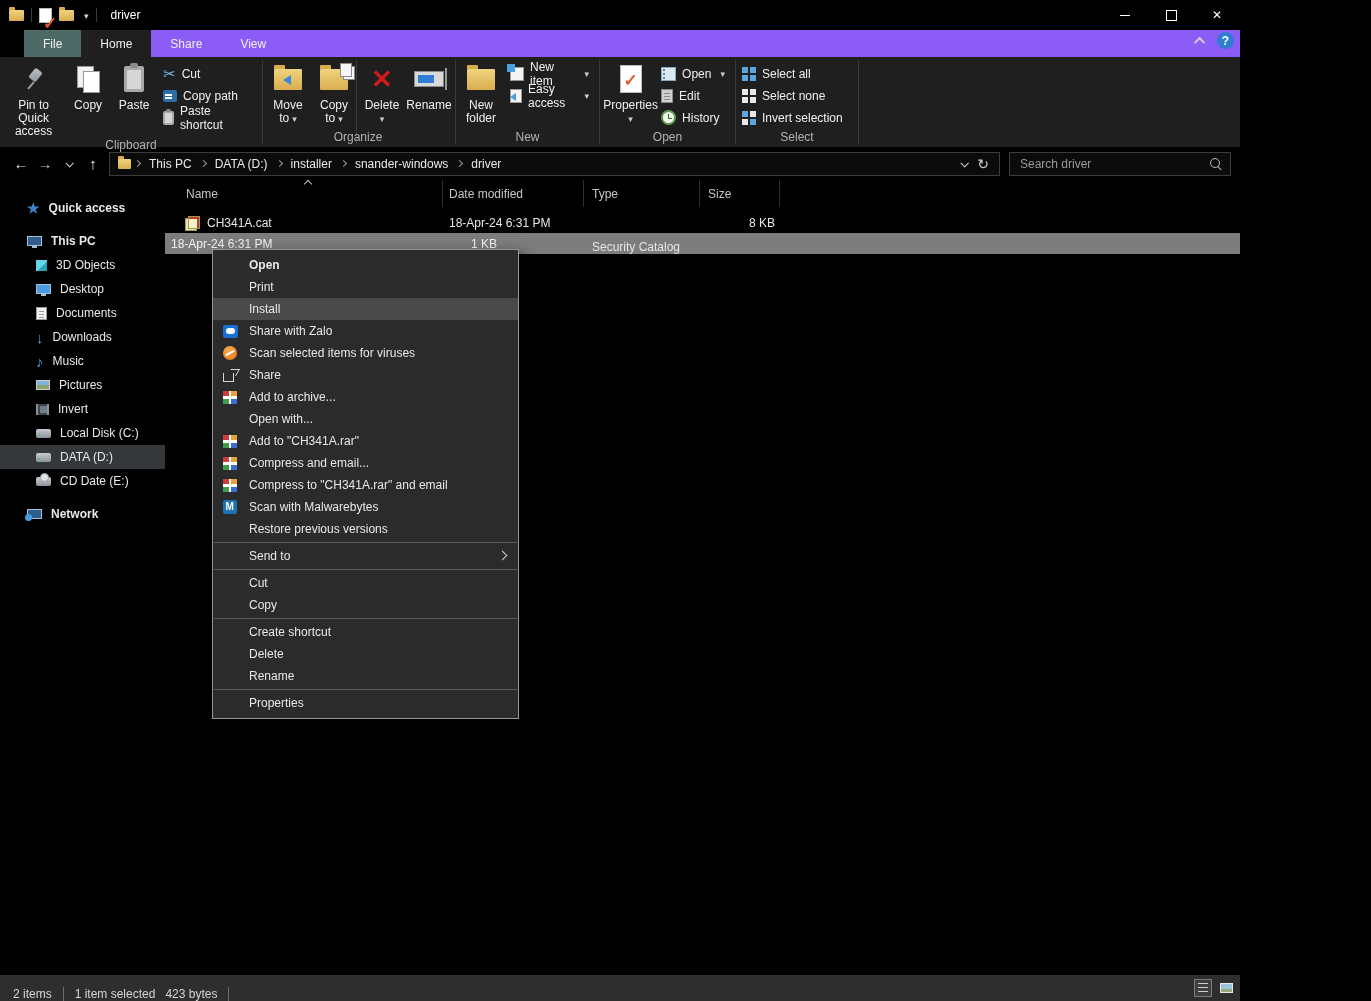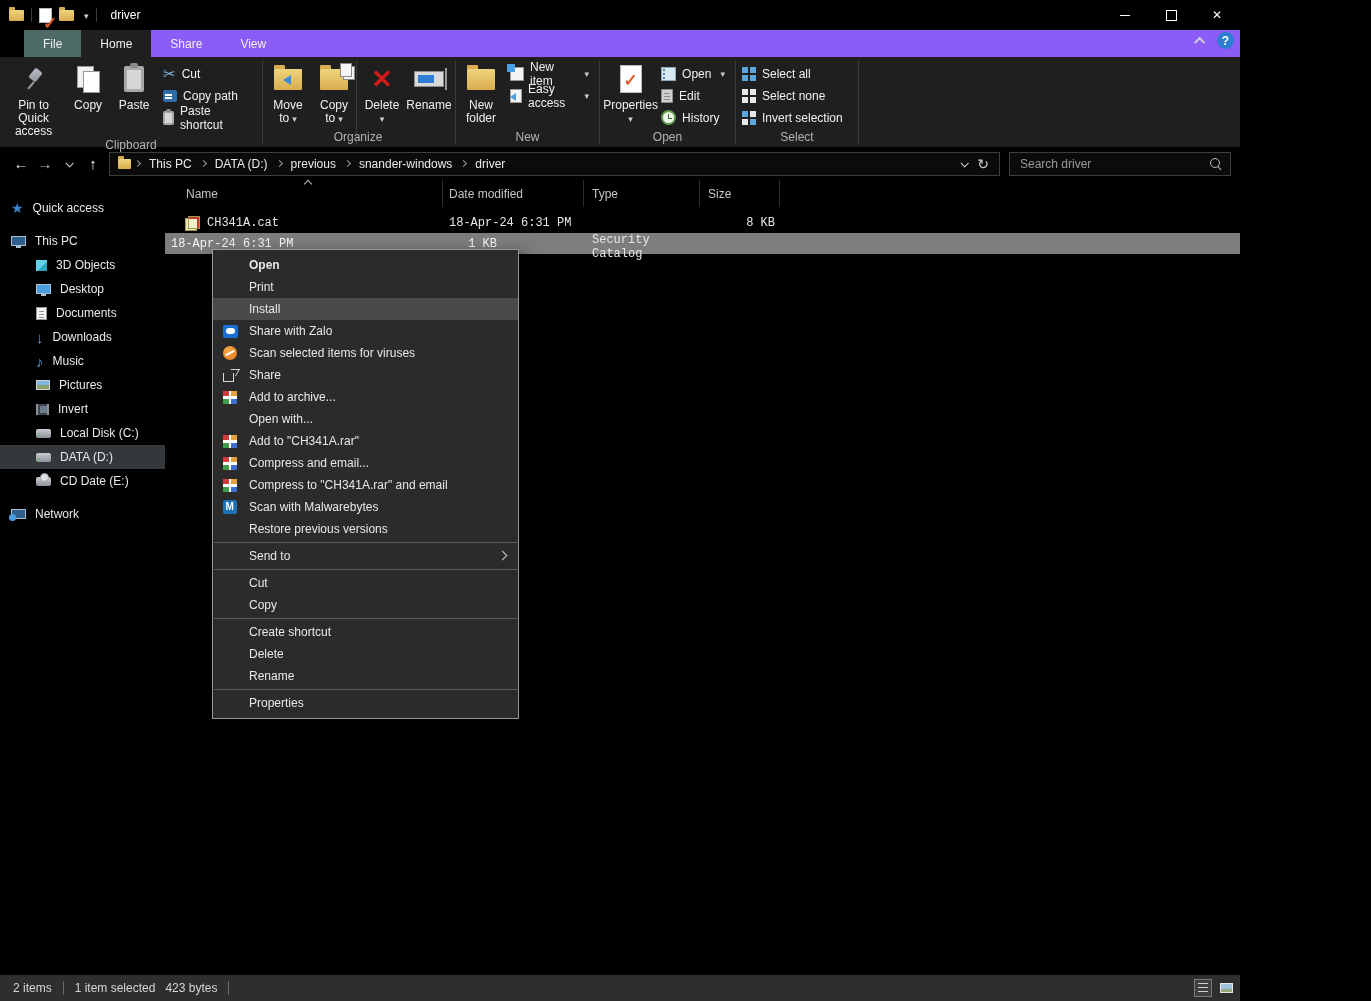--- a/index.html
+++ b/index.html
@@ -110,21 +110,21 @@
   .searchbox input::placeholder{color:#9a9a9a;}
   .i-mag{width:12px;height:12px;}
   .i-mag::before{content:"";position:absolute;left:0;top:0;width:8px;height:8px;border:1px solid #bdbdbd;border-radius:50%;}
   .i-mag::after{content:"";position:absolute;left:8px;top:8px;width:5px;height:1px;background:#bdbdbd;transform:rotate(45deg);transform-origin:0 0;}
 
   
   .main{display:flex;height:795px;background:#000;}
   .sidebar{width:165px;padding-top:16px;flex:none;}
   .side-item{height:24px;display:flex;align-items:center;color:#e8e8e8;}
   .side-item .si{margin-right:9px;}
-  .lvl1{padding-left:11px;} .lvl2{padding-left:36px;}
+  .lvl1{padding-left:27px;font-weight:bold;} .lvl2{padding-left:36px;}
   .side-gap{height:9px;}
   .side-item.selected{background:#35383b;}
 
   
   .g-star::before{content:"\2605";color:#3f83c9;font-size:14px;}
   .i-monitor{width:15px;height:10px;background:#2e5e8e;border:1px solid #a9bfd2;}
   .i-monitor::after{content:"";position:absolute;left:4px;bottom:-3px;width:5px;height:2px;background:#a9bfd2;}
   .i-monitor.lite{background:#4a9de0;}
   .i-cube{width:11px;height:11px;background:linear-gradient(135deg,#62d4e8 55%,#2ba4bd 55%);}
   .i-doc{width:11px;height:13px;background:#f2f2f2;border:1px solid #9a9a9a;}
@@ -140,21 +140,21 @@
   .i-cd::before{content:"";position:absolute;left:4px;top:-4px;width:7px;height:7px;border-radius:50%;background:#dfe4e8;border:1px solid #9aa0a6;}
   .i-net{width:15px;height:10px;background:#2e5e8e;border:1px solid #a9bfd2;}
   .i-net::before{content:"";position:absolute;left:-3px;bottom:-3px;width:7px;height:7px;border-radius:50%;background:#4a9de0;}
 
   
   .files{flex:1;position:relative;}
   .cols{display:flex;height:27px;align-items:center;color:#c5c5c5;position:relative;}
   .col{padding-left:21px;height:100%;display:flex;align-items:center;border-right:1px solid #2e2e2e;}
   .col-name{width:278px;} .col-date{width:141px;padding-left:6px;} .col-type{width:116px;padding-left:8px;} .col-size{width:80px;padding-left:8px;}
   .sort-chev{position:absolute;left:140px;top:1px;width:6px;height:6px;border-left:1px solid #bdbdbd;border-top:1px solid #bdbdbd;transform:rotate(45deg);}
-  .rows{padding-top:5px;font-family:Liberation Mono, monospace;}
+  .rows{padding-top:5px;}
   .frow{display:flex;height:21px;align-items:center;color:#e6e6e6;}
   .frow .cell{height:100%;display:flex;align-items:center;}
   .c-name{width:278px;padding-left:20px;gap:7px;}
   .c-date{width:141px;padding-left:6px;}
   .c-type{width:116px;padding-left:8px;margin-top:48px;}
   .c-size{width:80px;justify-content:flex-end;padding-right:5px;}
   .frow.selected{background:var(--selection,#7d7d7d);color:#f4f4f4;}
   .i-cat{width:15px;height:14px;}
   .i-cat::before{content:"";position:absolute;left:0;top:2px;width:10px;height:11px;background:#efe6b0;border:1px solid #9a9a52;}
   .i-cat::after{content:"";position:absolute;left:3px;top:0;width:10px;height:11px;background:#f7f0c8;border:1px solid #9a9a52;box-shadow:inset -2px 2px 0 #c23b2e;}
@@ -179,21 +179,21 @@
   .i-share::before{content:"";position:absolute;left:0;bottom:0;width:9px;height:8px;border:1px solid #d8d8d8;border-top:none;}
   .i-share::after{content:"";position:absolute;right:0;top:0;width:8px;height:6px;border-top:1px solid #d8d8d8;border-right:1px solid #d8d8d8;transform:skewX(-30deg);}
   .i-rar{width:14px;height:13px;background:#fff;}
   .i-rar i{position:absolute;width:6px;height:5px;}
   .i-rar .a{left:0;top:0;background:#d23b3b;} .i-rar .b{right:0;top:0;background:#e9a13b;}
   .i-rar .c{left:0;bottom:0;background:#3f9e4e;} .i-rar .d{right:0;bottom:0;background:#3b6fd2;}
   .i-mb{width:14px;height:14px;border-radius:2px;background:#1d72b8;}
   .i-mb::before{content:"M";position:absolute;left:2.5px;top:1px;color:#fff;font-size:10px;font-weight:bold;}
 
   
-  .status{position:absolute;left:0;right:0;bottom:0;height:26px;background:#2e2e2e;display:flex;align-items:center;padding:0 13px;color:#d6d6d6;}
+  .status{position:absolute;left:0;right:0;bottom:0;height:26px;background:#2e2e2e;display:flex;align-items:flex-end;padding:0 13px;color:#d6d6d6;}
   .st-sep{width:1px;height:14px;background:#6a6a6a;margin:0 11px;}
   .st-group{display:flex;gap:10px;}
   .view-toggles{position:absolute;right:5px;top:4px;display:flex;gap:5px;}
   .vt{width:18px;height:18px;display:flex;align-items:center;justify-content:center;border:1px solid transparent;}
   .vt.active{background:#3f3f3f;border-color:#7a7a7a;}
   .i-details{width:10px;height:10px;background:repeating-linear-gradient(#cfcfcf 0 1px,transparent 1px 4px);}
   .i-thumb{width:13px;height:10px;border:1px solid #e8e8e8;background:linear-gradient(#9fc3de 60%,#97a97f 60%);}
 </style>
 </head>
 <body>
@@ -405,21 +405,21 @@
         <span class="chev-dn-sm"></span>
       </div>
     <div class="nav-btn g-up"></div>
     <div class="crumbbar">
       <span class="i i-folder crumb-folder" style="width:13px;height:10px"></span>
       <span class="bsep"></span>
       <span class="crumb">This PC</span>
       <span class="bsep"></span>
       <span class="crumb">DATA (D:)</span>
       <span class="bsep"></span>
-      <span class="crumb">previous</span>
+      <span class="crumb">installer</span>
       <span class="bsep"></span>
       <span class="crumb">snander-windows</span>
       <span class="bsep"></span>
       <span class="crumb">driver</span>
       <span class="crumb-right">
         <span class="chev-dn-sm"></span>
         <span class="i g-refresh"></span>
       </span>
     </div>
     <div class="searchbox">

